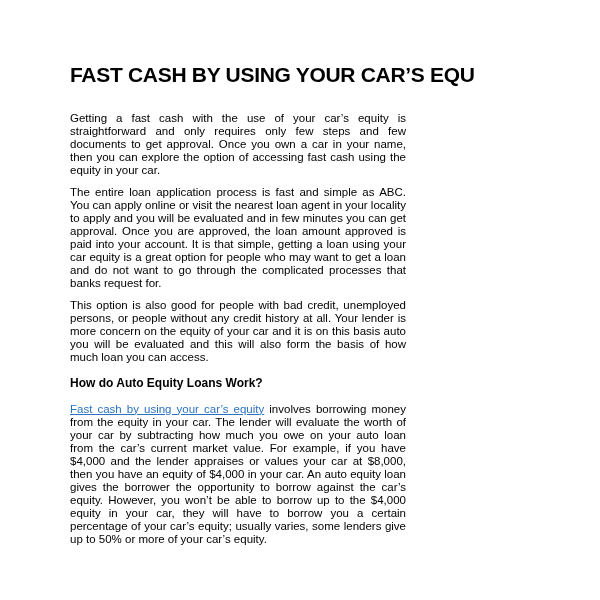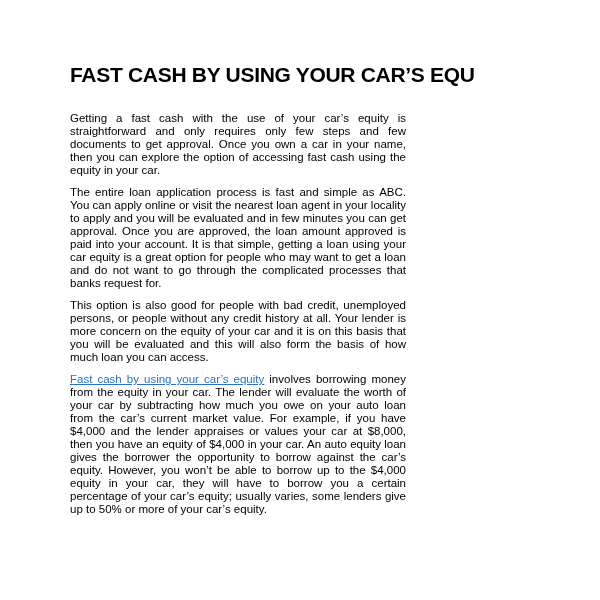--- a/index.html
+++ b/index.html
@@ -48,17 +48,18 @@
 </head>
 <body>
 
 <div class="page">
   <h1 class="doc-title">FAST CASH BY USING YOUR CAR’S EQUITY</h1>
 
   <p class="body">Getting a fast cash with the use of your car’s equity is straightforward and only requires only few steps and few documents to get approval. Once you own a car in your name, then you can explore the option of accessing fast cash using the equity in your car.</p>
 
   <p class="body">The entire loan application process is fast and simple as ABC. You can apply online or visit the nearest loan agent in your locality to apply and you will be evaluated and in few minutes you can get approval. Once you are approved, the loan amount approved is paid into your account. It is that simple, getting a loan using your car equity is a great option for people who may want to get a loan and do not want to go through the complicated processes that banks request for.</p>
 
-  <p class="body">This option is also good for people with bad credit, unemployed persons, or people without any credit history at all. Your lender is more concern on the equity of your car and it is on this basis that you will be evaluated and this will also form the basis of how much loan you can access.</p>
+  <p class="body">This option is also good for people with bad credit, unemployed persons, or people without any credit history at all. Your lender is more concern on the equity of your car and it is on this basis auto you will be evaluated and this will also form the basis of how much loan you can access.</p>
 
+  <p class="section-heading">How do Auto Equity Loans Work?</p>
 
   <p class="body"><a class="doc-link" href="#" style="color: rgb(42, 114, 195);">Fast cash by using your car’s equity</a><span> involves borrowing money from the equity in your car. The lender will evaluate the worth of your car by subtracting how much you owe on your auto loan from the car’s current market value. For example, if you have $4,000 and the lender appraises or values your car at $8,000, then you have an equity of $4,000 in your car. An auto equity loan gives the borrower the opportunity to borrow against the car’s equity. However, you won’t be able to borrow up to the $4,000 equity in your car, they will have to borrow you a certain percentage of your car’s equity; usually varies, some lenders give up to 50% or more of your car’s equity.</span></p>
 </div>
 
 </body></html>

